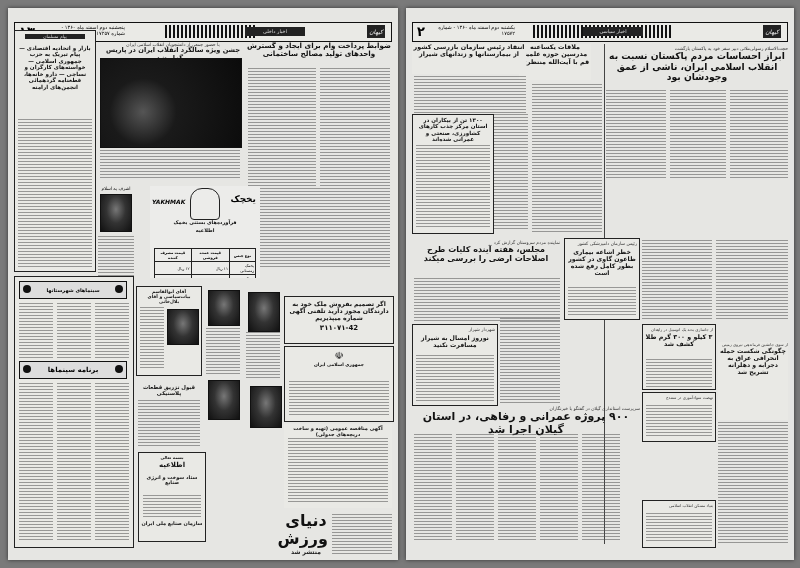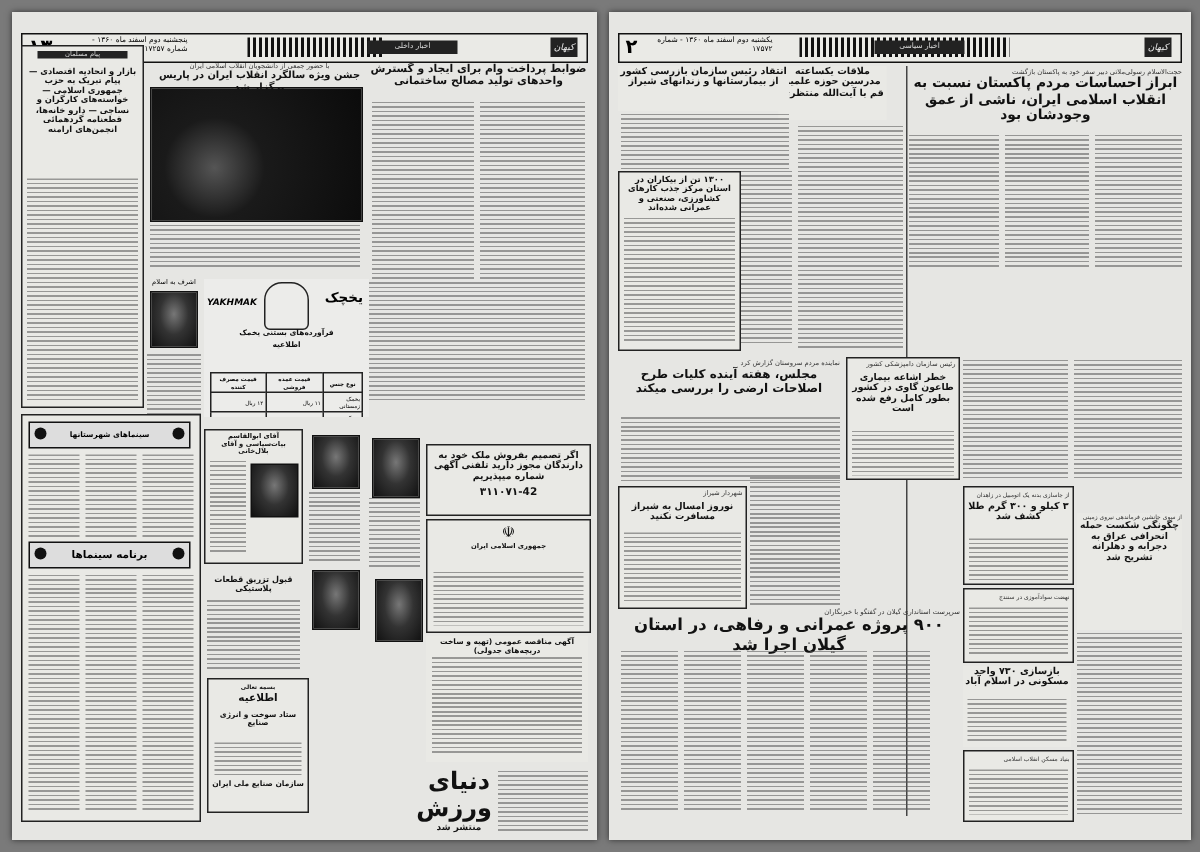--- a/index.html
+++ b/index.html
@@ -55,21 +55,21 @@
     <div class="hl" style="font-size:7.2px;">ضوابط پرداخت وام برای ایجاد و گسترش واحدهای تولید مصالح ساختمانی</div>
   </div>
   <div class="txt" style="left:240px;top:60px;width:68px;height:118px;"></div>
   <div class="txt" style="left:312px;top:60px;width:70px;height:118px;"></div>
   <div class="txt" style="left:238px;top:180px;width:144px;height:80px;"></div>
 
   <div class="abs" style="left:88px;top:178px;width:40px;direction:rtl;font-size:4.5px;text-align:center;">اشرف به اسلام</div>
   <div class="photo" style="left:92px;top:186px;width:30px;height:36px;"></div>
   <div class="txt" style="left:90px;top:228px;width:36px;height:42px;"></div>
 
-  <div class="box" style="left:128px;top:178px;width:110px;height:92px;border:none;background:#ececea;">
+  <div class="box" style="left:142px;top:178px;width:110px;height:92px;border:none;background:#ececea;">
     <div class="abs" style="left:2px;top:12px;font-size:6px;font-weight:bold;font-style:italic;">YAKHMAK</div>
     <div class="abs" style="left:40px;top:2px;width:28px;height:30px;border:1.5px solid #222;border-radius:12px 12px 4px 4px;"></div>
     <div class="abs" style="right:4px;top:8px;font-size:9px;font-weight:bold;direction:rtl;">یخچک</div>
     <div class="hl abs" style="left:20px;top:34px;width:70px;font-size:5px;">فرآورده‌های بستنی یخمک</div>
     <div class="hl abs" style="left:20px;top:42px;width:70px;font-size:5px;">اطلاعیه</div>
     <table class="abs" style="left:4px;top:62px;width:102px;border-collapse:collapse;font-size:3.8px;direction:rtl;">
       <tbody>
           <tr>
             <th style="border:1px solid #222;">نوع جنس</th>
             <th style="border:1px solid #222;">قیمت عمده فروشی</th>
@@ -221,22 +221,18 @@
   <div class="abs" style="left:6px;top:398px;width:228px;">
     <div class="kicker">سرپرست استانداری گیلان در گفتگو با خبرنگاران</div>
     <div class="hl" style="font-size:11px;">۹۰۰ پروژه عمرانی و رفاهی، در استان گیلان اجرا شد</div>
   </div>
   <div class="txt" style="left:8px;top:426px;width:38px;height:108px;"></div>
   <div class="txt" style="left:50px;top:426px;width:38px;height:108px;"></div>
   <div class="txt" style="left:92px;top:426px;width:38px;height:108px;"></div>
   <div class="txt" style="left:134px;top:426px;width:38px;height:108px;"></div>
   <div class="txt" style="left:176px;top:426px;width:38px;height:108px;"></div>
 
-  <div class="box" style="left:236px;top:436px;width:72px;height:54px;border:none;">
-    <div class="hl" style="font-size:6.4px;">بازسازی ۷۳۰ واحد مسکونی در اسلام آباد</div>
-    <div class="txt" style="left:3px;right:3px;top:22px;height:30px;"></div>
-  </div>
   <div class="box" style="left:236px;top:492px;width:72px;height:46px;">
     <div class="kicker" style="padding:2px;font-size:4px;">بنیاد مسکن انقلاب اسلامی</div>
     <div class="txt" style="left:3px;right:3px;top:12px;height:30px;"></div>
   </div>
   <div class="txt" style="left:312px;top:414px;width:70px;height:122px;"></div>
 </div>
 
 </body></html>

